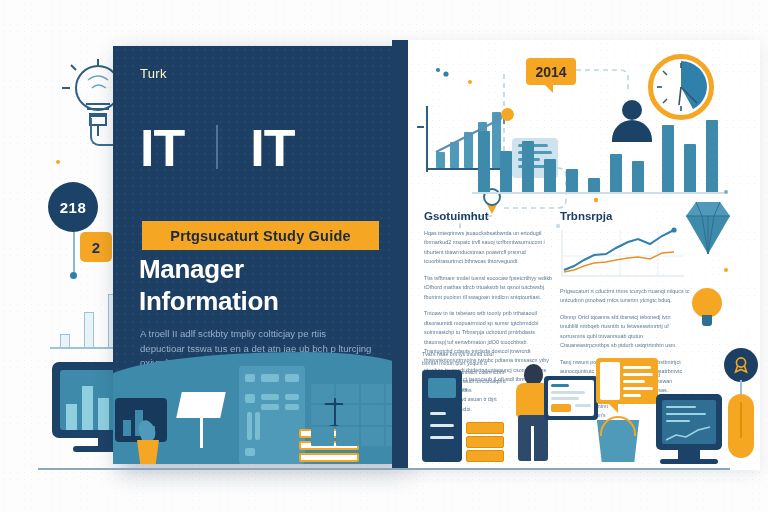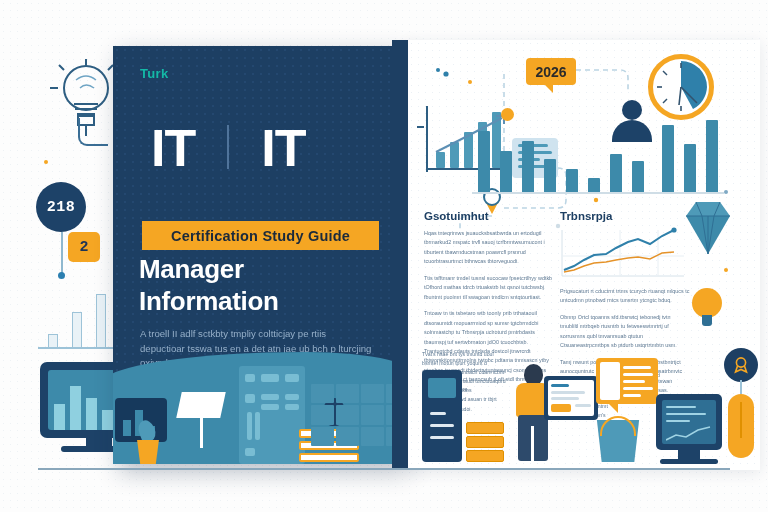--- a/index.html
+++ b/index.html
@@ -13,21 +13,21 @@
 
   
   .dots{
     position:absolute; inset:0;
     background-image:radial-gradient(#dfe6ec .7px, transparent .8px);
     background-size:7px 7px;
     opacity:.5; pointer-events:none;
   }
 
   
-  .left-deco{ position:absolute; left:0; top:0; width:140px; height:512px;font-family:Liberation Mono, monospace; }
+  .left-deco{ position:absolute; left:12px; top:0; width:140px; height:512px; }
   .bulb-wrap{ position:absolute; left:46px; top:58px; width:68px; height:78px; }
   .node-circle{
     position:absolute; left:36px; top:182px; width:50px; height:50px; border-radius:50%;
     background:#1d4268; color:#fff; display:flex; align-items:center; justify-content:center;
     font-size:15px; font-weight:700; letter-spacing:.5px;
   }
   .node-badge{
     position:absolute; left:68px; top:232px; width:32px; height:30px; border-radius:5px;
     background:#f5a623; color:#1d3557; display:flex; align-items:center; justify-content:center;
     font-size:15px; font-weight:700;
@@ -54,22 +54,22 @@
     position:absolute; left:113px; top:46px; width:290px; height:418px;
     background:#1d3f63;
     box-shadow:6px 8px 22px rgba(20,40,70,.30);
     overflow:hidden;
   }
   .book .dots2{
     position:absolute; inset:0;
     background-image:radial-gradient(#2d5480 .8px, transparent .9px);
     background-size:8px 8px; opacity:.45;
   }
-  .brand{ position:absolute; left:27px; top:20px; font-size:13px; font-weight:700; color:#14b8a6; letter-spacing:.3px;text-align:center;}
-  .it-row{ position:absolute; left:38px; top:79px; display:flex; gap:32px;}
+  .brand{ position:absolute; left:27px; top:20px; font-size:13px; font-weight:400; color:#fef9c3; letter-spacing:.3px;text-align:center;}
+  .it-row{ position:absolute; left:27px; top:79px; display:flex; gap:32px;}
   .it-row .it{ font-size:52px; line-height:.9; font-weight:800; color:#fff; letter-spacing:-1px;}
   .it-div{ width:2px; height:44px; background:#50749b;}
   .ribbon{
     position:absolute; left:29px; top:175px; width:237px; height:29px; background:#f5a623;
     display:flex; align-items:center; justify-content:center;
   }
   .ribbon span{ font-size:14.5px; font-weight:700; color:#1b2a3c; letter-spacing:.2px;}
   .bk-title{ position:absolute; left:26px; top:208px; width:250px; color:#fff;
              font-size:26px; line-height:1.22; font-weight:800; letter-spacing:-.3px;}
   .bk-body{ position:absolute; left:27px; top:281px; width:232px; color:#a9c2da;
@@ -245,21 +245,21 @@
 
     <div class="brand">Turk</div>
 
     <div class="it-row">
       <div class="it">IT</div>
       <div class="it-div"></div>
       <div class="it">IT</div>
     </div>
 
     <div class="ribbon">
-      <span>Certification Study Guide</span>
+      <span>Prtgsucaturt Study Guide</span>
     </div>
 
     <div class="bk-title">
       <div>Manager Information</div>
     </div>
 
     <div class="bk-body">A troell II adlf sctkbty tmpliy coltticjay pe rtiis depuctioar tsswa tus en a det atn jae ub bch p lturcjing oxivndteq fVO srqtil wsy oanr vhb fbotn kns d ting qtlc8 camtt e hast tuns yot latrn smulegtt teamt.</div>
 
     <div class="bk-ill">
       <div class="bk-wave"></div>
@@ -354,21 +354,21 @@
         <i style="width:22px"></i>
         <i style="width:30px"></i>
     </div>
 
     <div class="pin">
       <div class="tip"></div>
       <div class="head"></div>
     </div>
 
     <div class="bubble">
-      <span>2026</span>
+      <span>2014</span>
     </div>
 
     <div class="clock">
       <svg width="56" height="56" viewBox="0 0 56 56" style="position:absolute;left:0;top:0">
         <path d="M28 28 L28 2 A26 26 0 0 1 54 28 Z" fill="#2f80aa"></path>
         <path d="M28 28 L54 28 A26 26 0 0 1 40 50 Z" fill="#2f80aa"></path>
         <line x1="28" y1="28" x2="44" y2="44" stroke="#33536e" stroke-width="1.6"></line>
         <line x1="28" y1="28" x2="26" y2="46" stroke="#33536e" stroke-width="1.6"></line>
         <line x1="28" y1="4" x2="28" y2="9" stroke="#33536e" stroke-width="1.6"></line>
         <line x1="4" y1="28" x2="9" y2="28" stroke="#33536e" stroke-width="1.6"></line>

